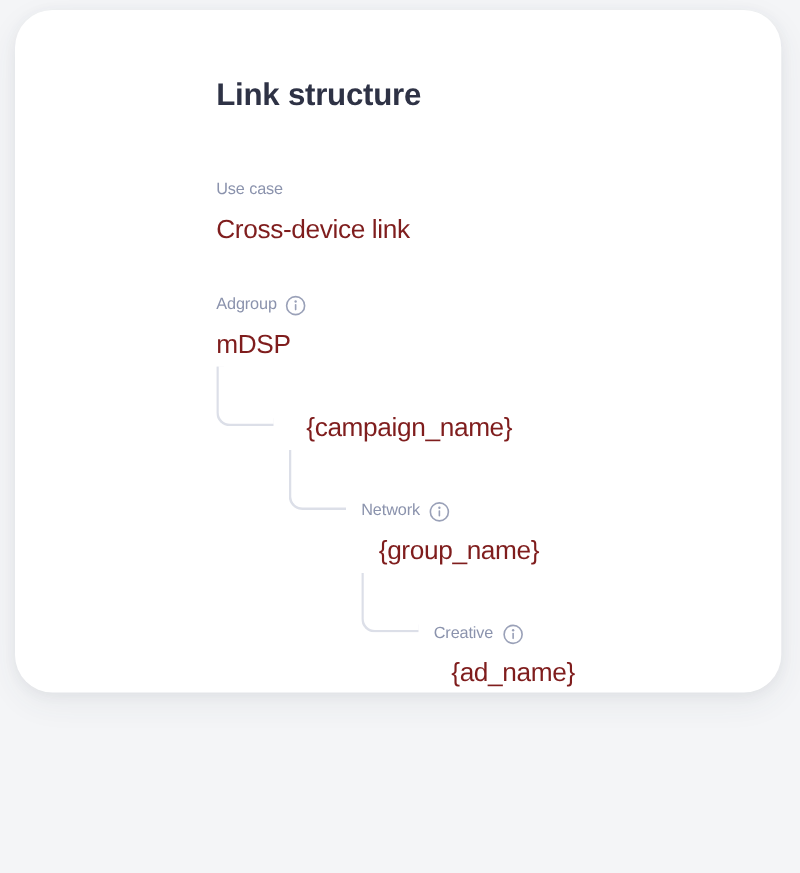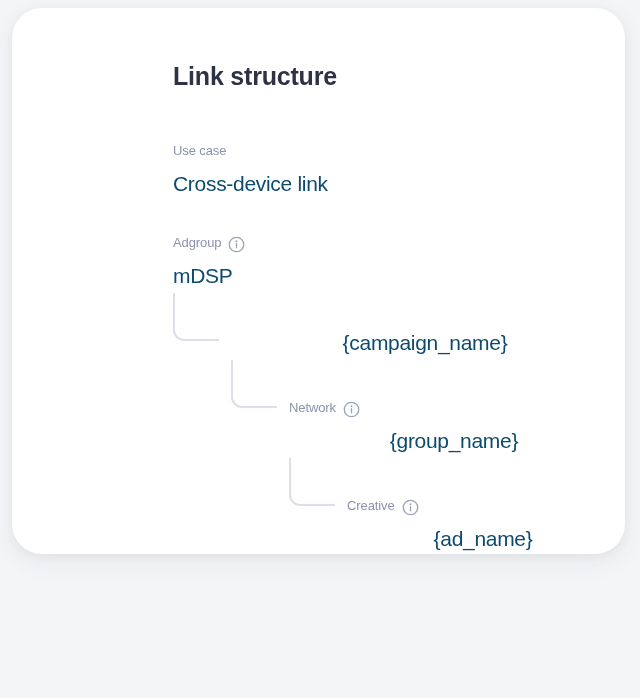--- a/index.html
+++ b/index.html
@@ -56,21 +56,21 @@
     align-items: center;
     gap: 7px;
     font-size: 13px;
     color: #8b93ad;
     line-height: 24px;
     letter-spacing: -0.1px;
   }
 
   .field-value {
     font-size: 21px;
-    color: #0c4a6e;
+    color: #7f1d1d;
     line-height: 28px;
     letter-spacing: -0.3px;
     margin-top: 7px;
   }
 
   
   .info-icon {
     display: inline-flex;
     width: 17px;
     height: 17px;
@@ -99,21 +99,21 @@
     box-sizing: border-box;
   }
 
   
   .sec-usecase   { margin-top: 47px; }
   .sec-network   { margin-top: 33px; }
   .sec-campaign  { margin-top: 39px; }
   .sec-adgroup   { margin-top: 39px; }
   .sec-creative  { margin-top: 39px; }
 
-  .indent-value  { padding-left: 14px; text-align: center; }
+  .indent-value  { padding-left: 14px; }
 </style>
 </head>
 <body>
 
 <div class="card">
   <div class="card-body">
 
     <h1 class="page-title">Link structure</h1>
 
     <div class="field sec-usecase">

